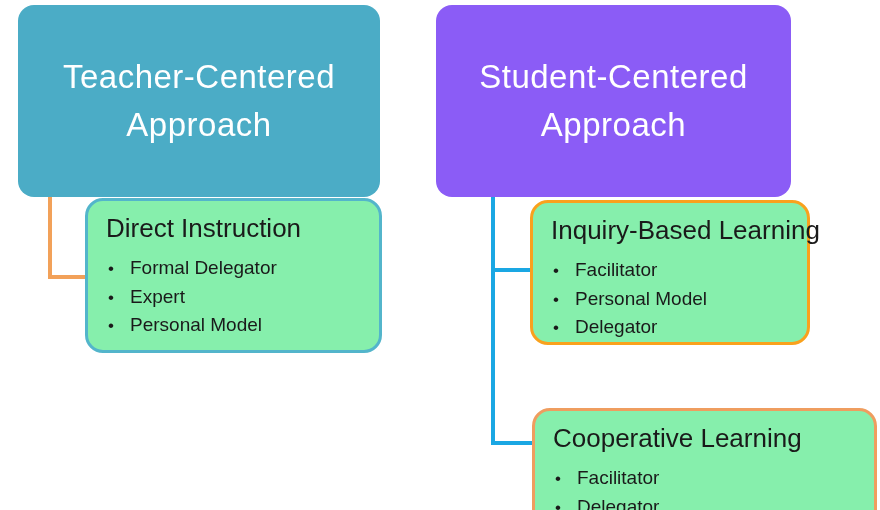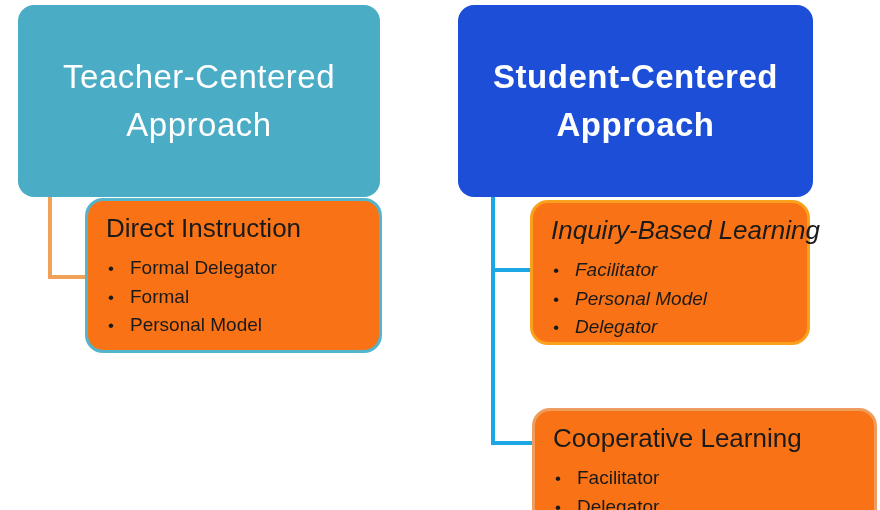--- a/index.html
+++ b/index.html
@@ -27,39 +27,38 @@
     align-items: center;
     justify-content: center;
     color: #ffffff;
     font-size: 33px;
     font-weight: 400;
     letter-spacing: 0.5px;
     text-align: center;
     line-height: 1.45;
   }
   .parent-box.teal   { left: 18px;  width: 362px; background: #4BACC6; }
-  .parent-box.orange { left: 458px; width: 355px; background: #1d4ed8; font-weight: bold; }
+  .parent-box.orange { left: 436px; width: 355px; background: #8b5cf6; }
 
   
   .child-card {
     position: absolute;
-    background: #f97316;
+    background: #86efac;
     border-radius: 18px;
     box-sizing: border-box;
     border: 3px solid;
     padding: 10px 16px 8px 16px;
   }
   .card-direct {
     left: 85px; top: 198px; width: 297px; height: 155px;
     border-color: #53B5CB;
   }
   .card-inquiry {
     left: 530px; top: 200px; width: 280px; height: 145px;
     border-color: #F9A11D;
-    font-style: italic;
   }
   .card-cooperative {
     left: 532px; top: 383px; width: 345px; height: 119px;
     border-color: #EF9D5F;
     margin-top: 25px;
   }
   .card-title {
     font-size: 26px;
     color: #1a1a1a;
     margin: 2px 0 10px 2px;
@@ -119,21 +118,21 @@
 
   <div class="child-card card-direct">
     <div class="card-title">Direct Instruction</div>
     <ul class="bullet-list">
       <li class="bullet-item">
         <span class="bullet-marker">•</span>
         <span>Formal Delegator</span>
       </li>
       <li class="bullet-item">
         <span class="bullet-marker">•</span>
-        <span>Formal</span>
+        <span>Expert</span>
       </li>
       <li class="bullet-item">
         <span class="bullet-marker">•</span>
         <span>Personal Model</span>
       </li>
     </ul>
   </div>
 
   <div class="child-card card-inquiry">
     <div class="card-title">Inquiry-Based Learning</div>

